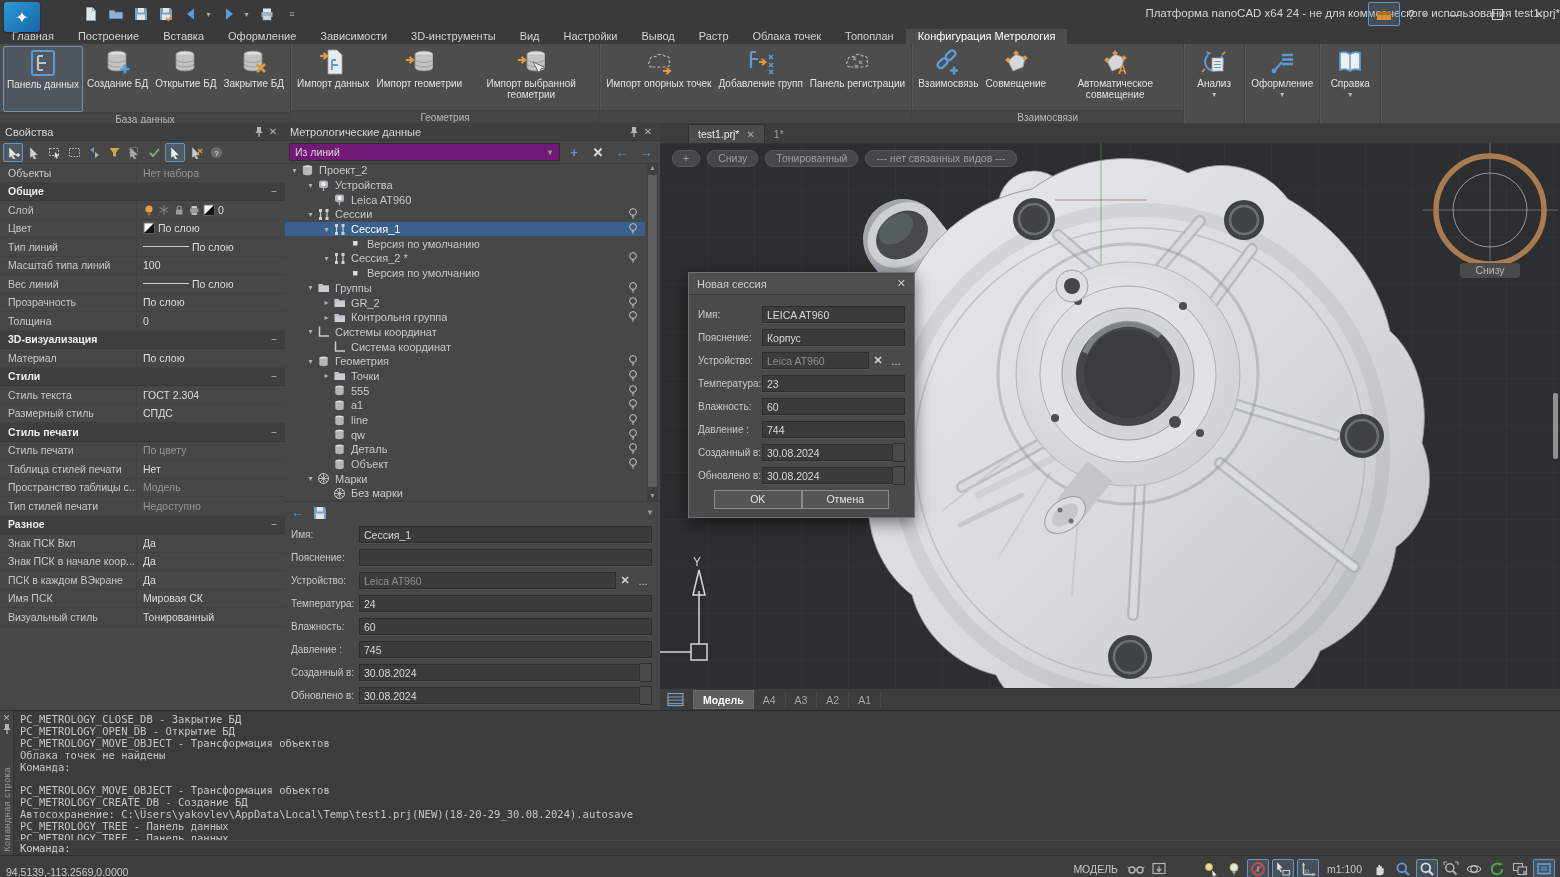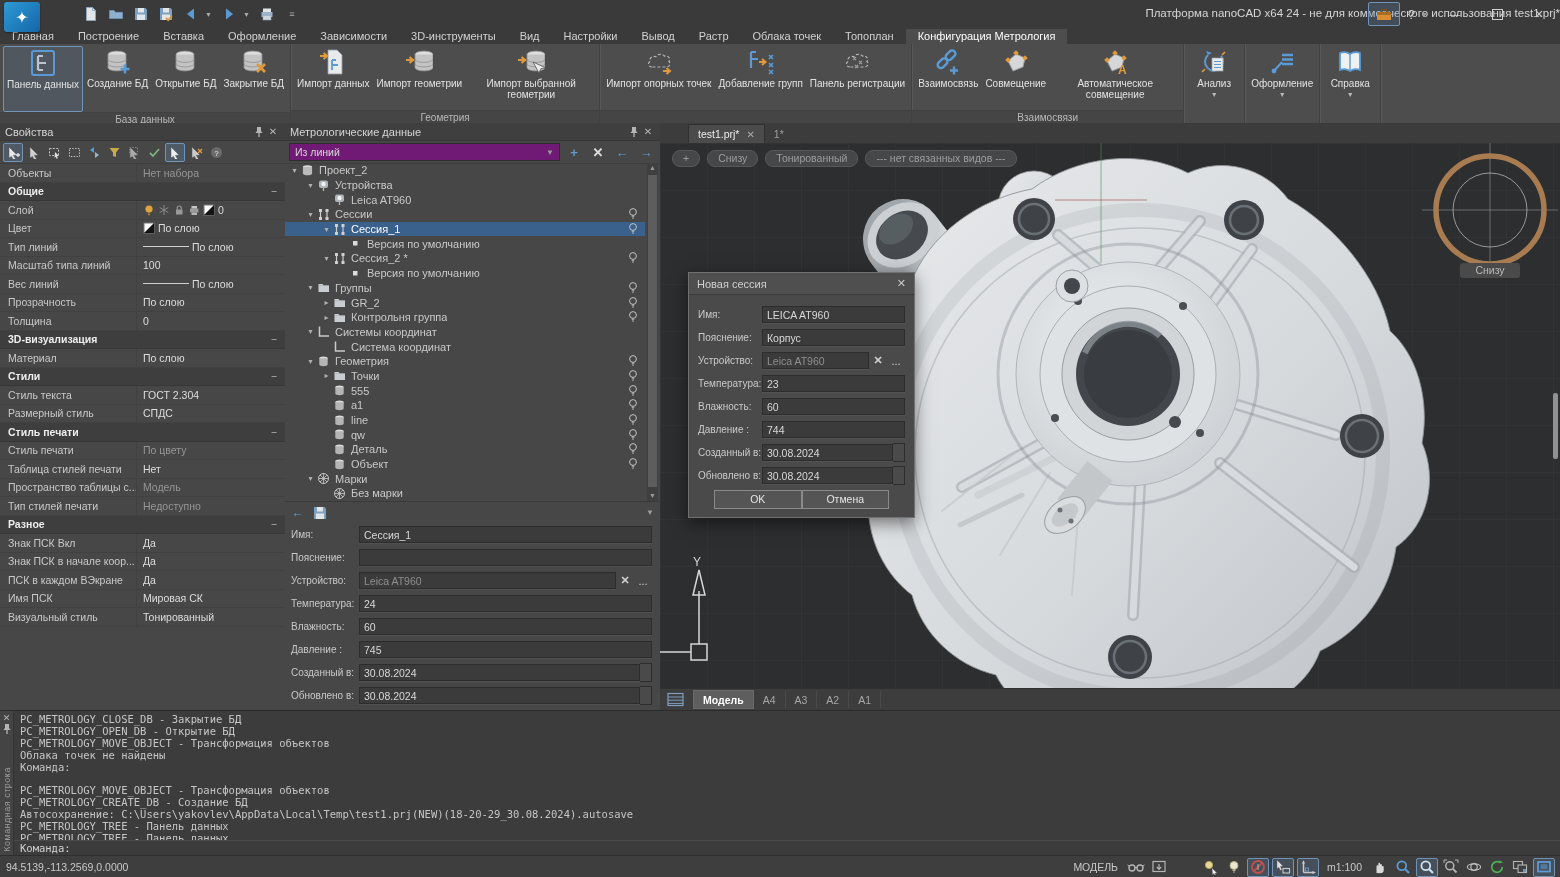--- a/index.html
+++ b/index.html
@@ -127,21 +127,21 @@
   #cstrip .x{color:#b5b5b5;font-size:9px;line-height:10px}
   #cstriplabel{margin-top:auto;margin-bottom:4px;writing-mode:vertical-rl;transform:rotate(180deg);
                font-size:9px;color:#9a9a9a;letter-spacing:.5px}
   #clines{position:absolute;left:20px;top:3px;right:4px;bottom:16px;overflow:hidden;
           font-family:"DejaVu Sans Mono",monospace;font-size:10.5px;line-height:11.9px;color:#c6c6c6;white-space:pre}
   #cprompt{position:absolute;left:20px;bottom:2px;font-family:"DejaVu Sans Mono",monospace;
            font-size:10.5px;color:#d2d2d2}
   #cpromptline{position:absolute;left:14px;right:0;bottom:15px;border-top:1px solid #4a4a4a}
   
   #status{left:0;top:855px;width:1560px;height:22px;background:#3e3e3e;border-top:1px solid #2e2e2e;
-          display:flex;align-items:center}
+          display:flex;align-items:flex-end}
   #coords{padding:0 8px 0 6px;font-size:10.5px;color:#c9c9c9;white-space:nowrap}
   #toggles{display:flex;align-items:center;gap:3px}
   .tg{height:15px;padding:0 7px;line-height:15px;font-size:10.5px;color:#d6d6d6;white-space:nowrap}
   .tg.on{border:1px solid #6f94b8;background:#3f4e60;border-radius:2px}
   #statusright{margin-left:auto;display:flex;align-items:center;gap:3px;padding-right:5px}
   .sic{width:20px;height:17px;display:flex;align-items:center;justify-content:center;border-radius:2px}
   .sic.box{border:1px solid #6f94b8;background:rgba(95,135,175,.25)}
   .stext{font-size:10.5px;color:#c9c9c9;padding:0 5px;white-space:nowrap}
   .sgap{width:26px}
 </style>

